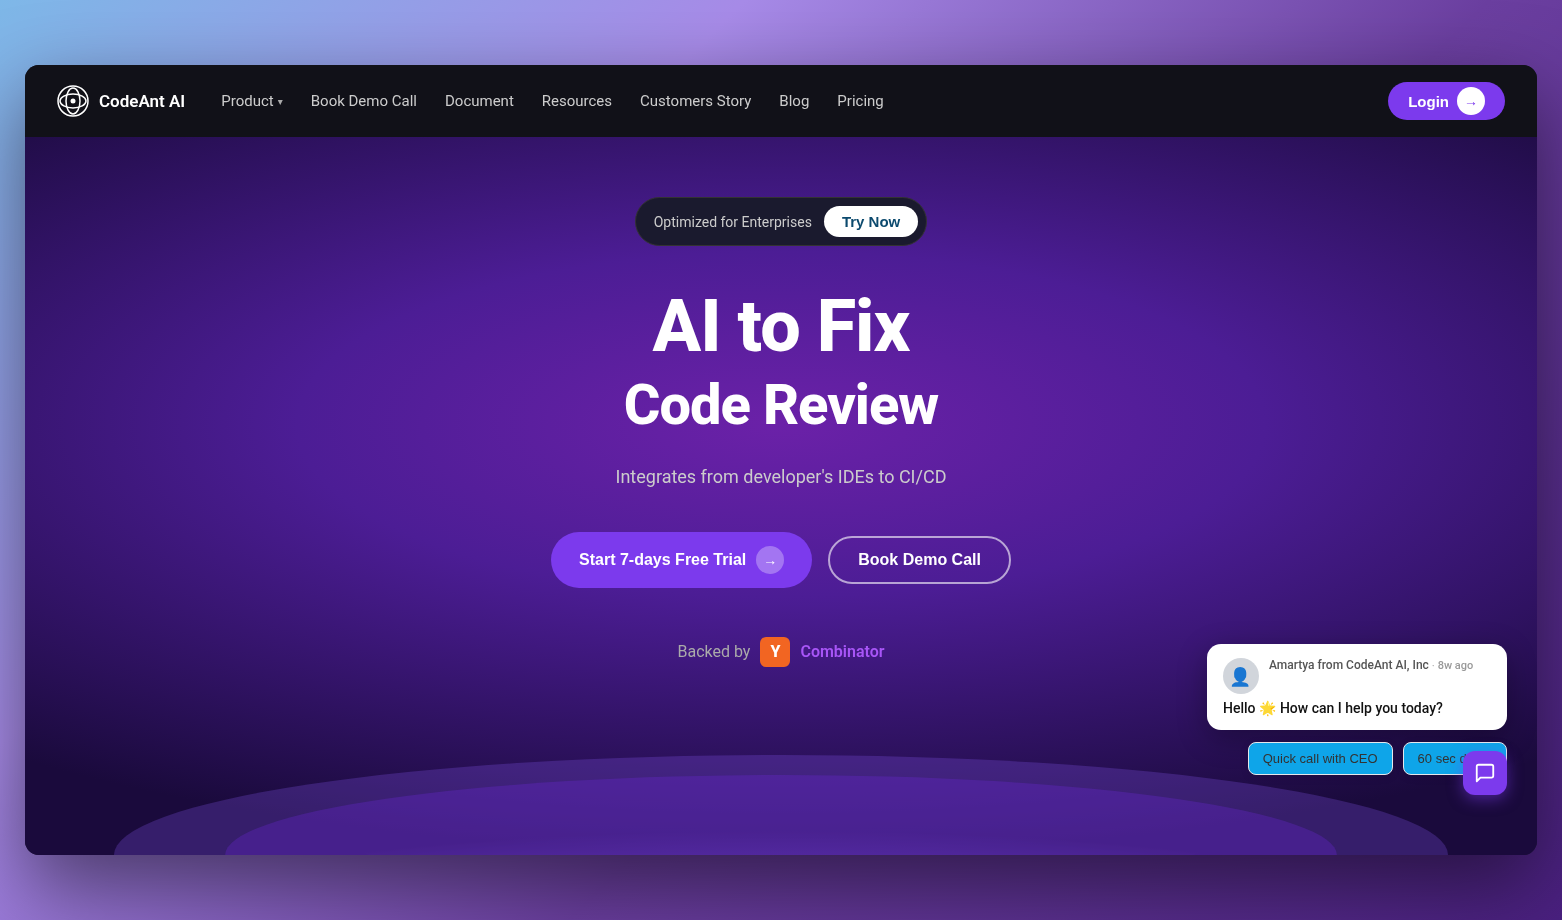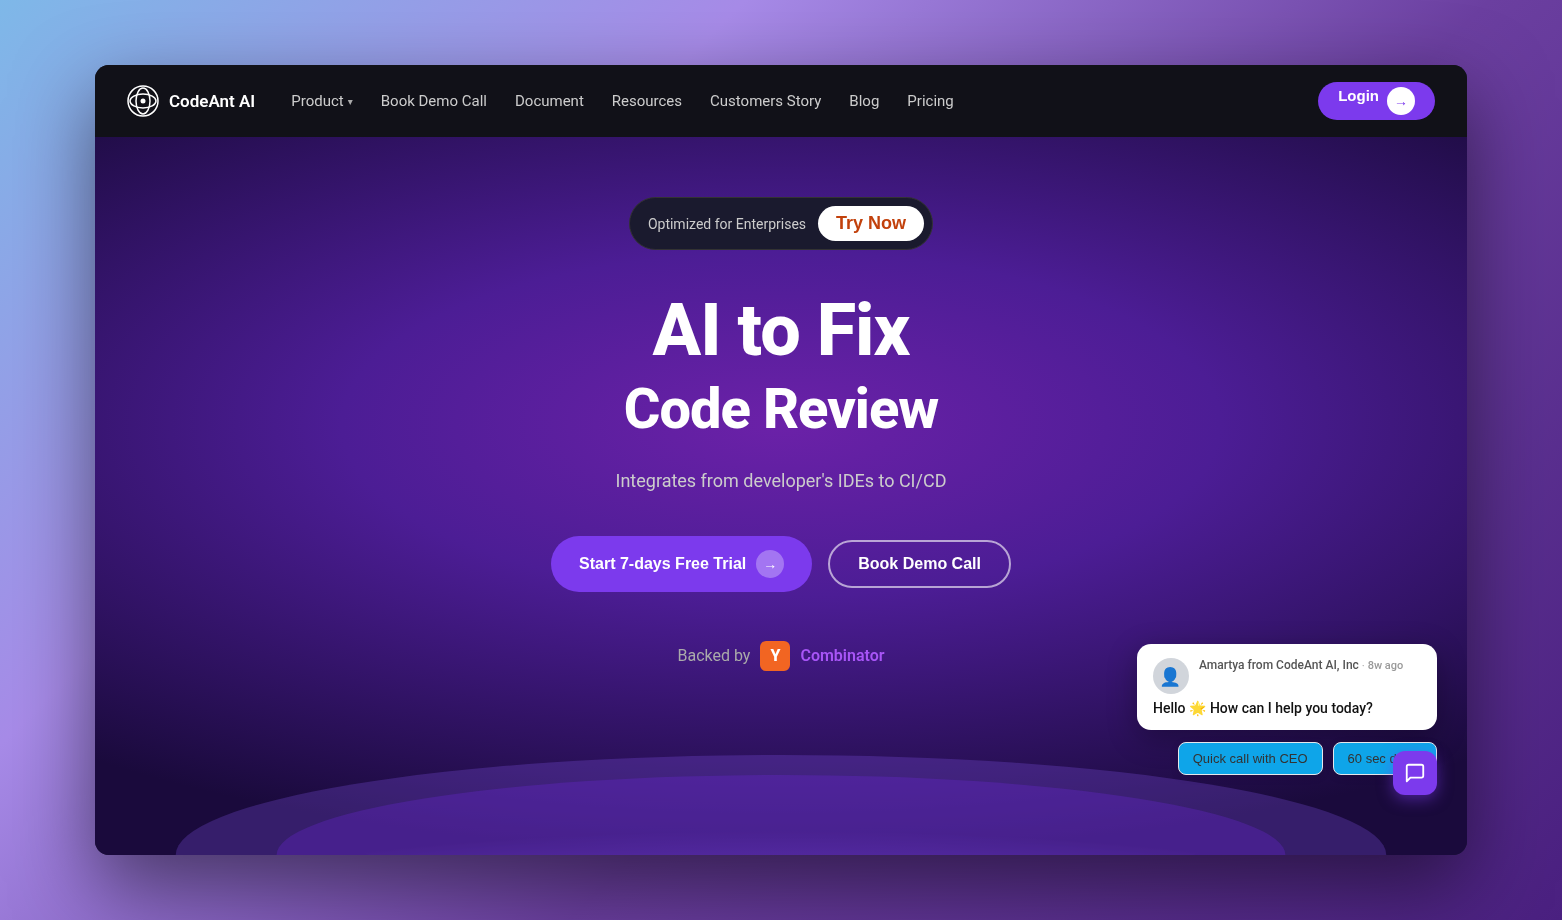--- a/index.html
+++ b/index.html
@@ -9,21 +9,21 @@
       height: 920px;
       background: linear-gradient(135deg, #7eb8e8 0%, #a78be8 30%, #6b3fa0 60%, #4a2080 100%);
       display: flex;
       align-items: center;
       justify-content: center;
       font-family: -apple-system, BlinkMacSystemFont, 'Segoe UI', Roboto, sans-serif;
       overflow: hidden;
     }
 
     .browser-window {
-      width: 1372px;
+      width: 1512px;
       height: 790px;
       background: #1a1a2e;
       border-radius: 14px;
       overflow: hidden;
       position: relative;
       box-shadow: 0 30px 80px rgba(0,0,0,0.5);
     }
 
     
     .navbar {
@@ -79,21 +79,21 @@
       white-space: nowrap;
     }
 
     .nav-link .chevron {
       font-size: 10px;
       color: #aaa;
     }
 
     .login-btn {
       display: flex;
-      align-items: flex-start;
+      align-items: center;
       gap: 8px;
       background: #7c3aed;
       color: white;
       border: none;
       border-radius: 50px;
       padding: 5px 20px;
       font-size: 15px;
       font-weight: 600;
       cursor: pointer;
       white-space: nowrap;
@@ -182,25 +182,25 @@
       margin-bottom: 32px;
     }
 
     .enterprise-badge-text {
       color: #cccccc;
       font-size: 14px;
     }
 
     .try-now-btn {
       background: white;
-      color: #c2410c;
+      color: #0c4a6e;
       border: none;
       border-radius: 50px;
       padding: 7px 18px;
-      font-size: 18px;
+      font-size: 15px;
       font-weight: 600;
       cursor: pointer;
     }
 
     .hero-title {
       color: #ffffff;
       font-size: 72px;
       font-weight: 800;
       line-height: 1.1;
       margin-bottom: 0;

